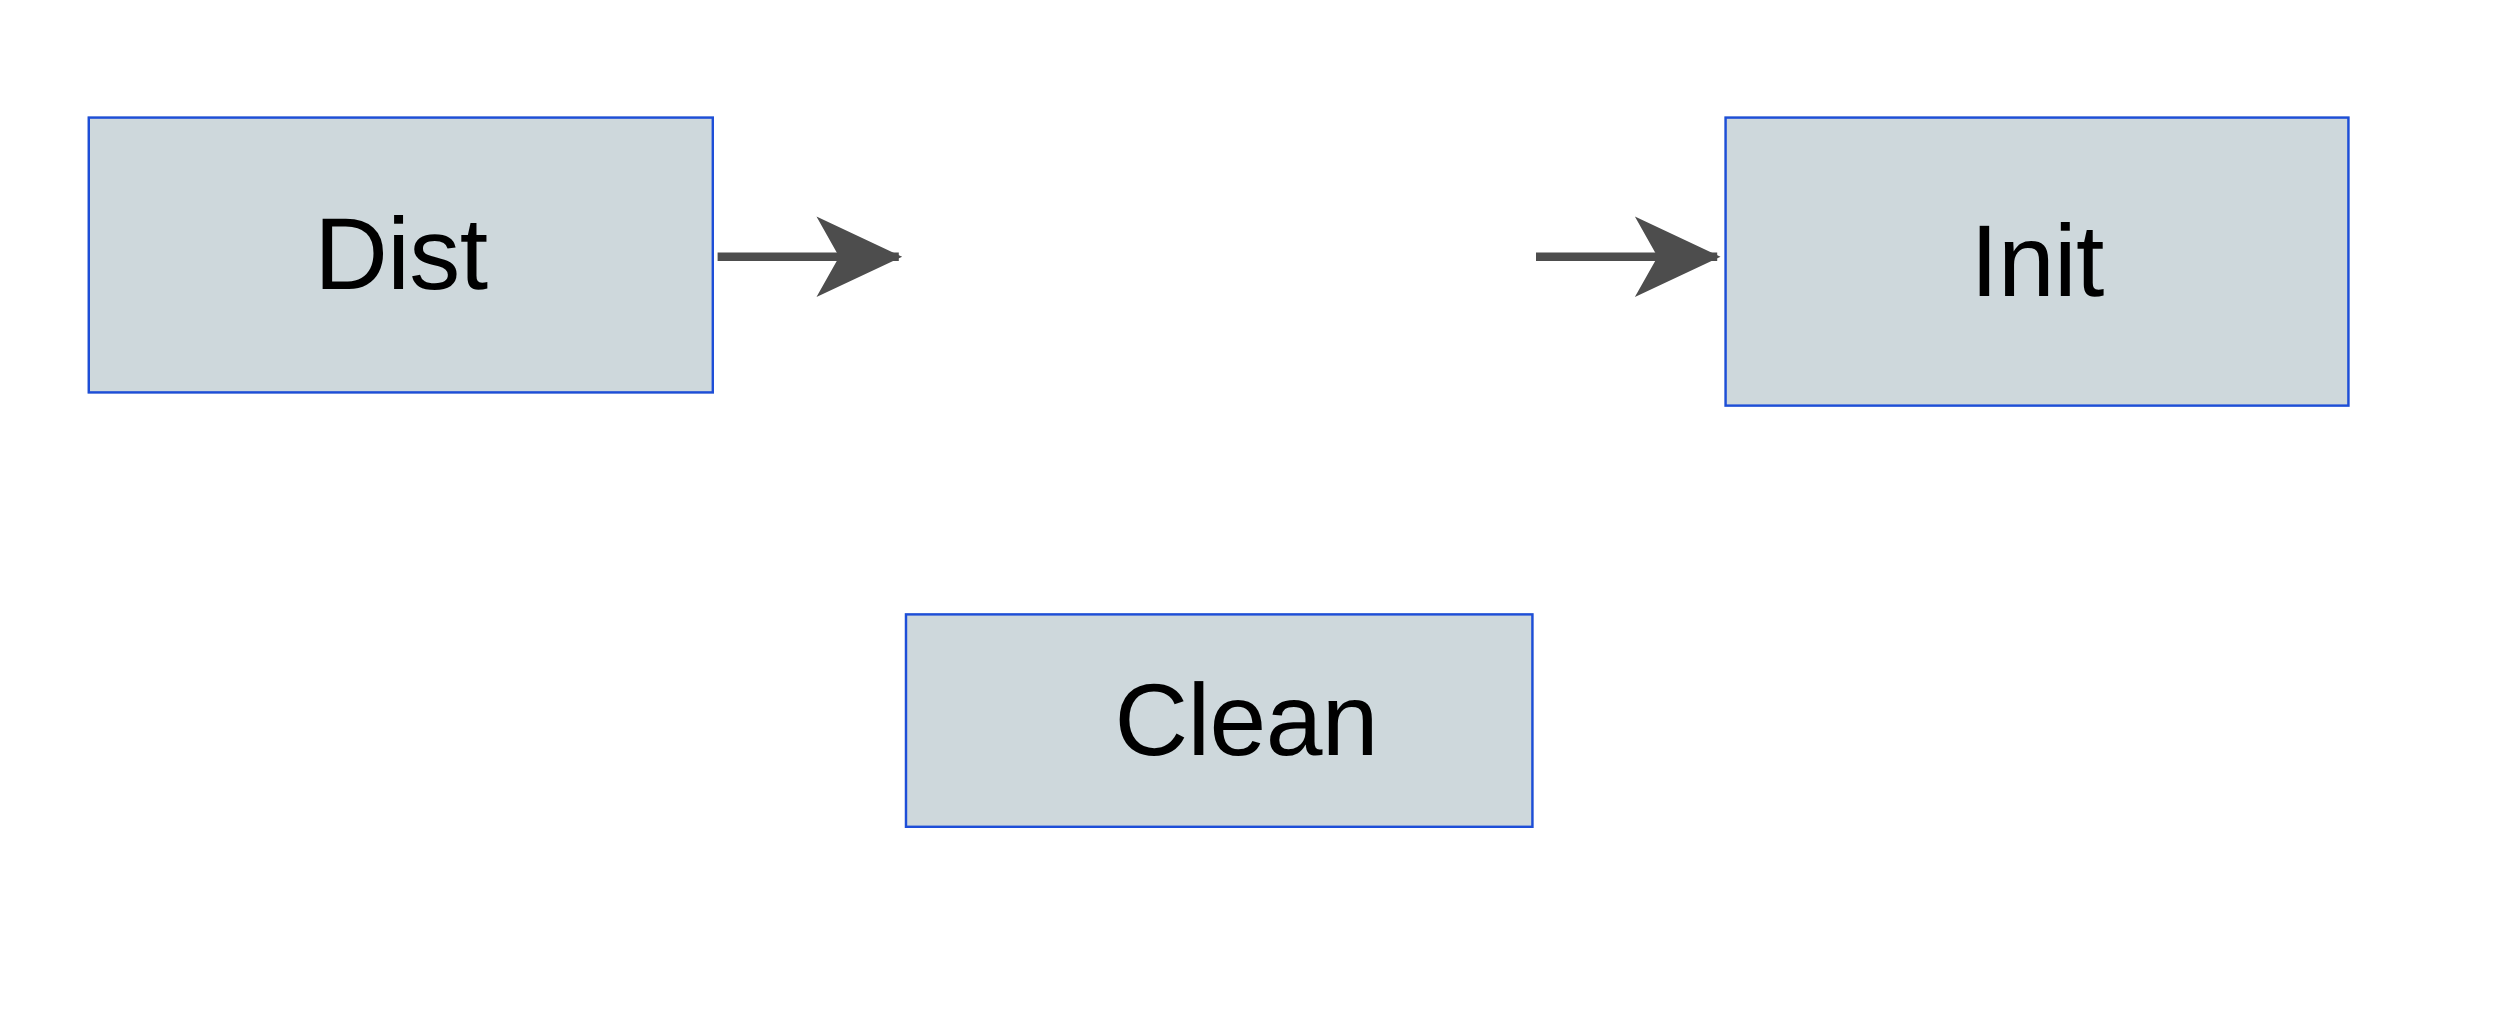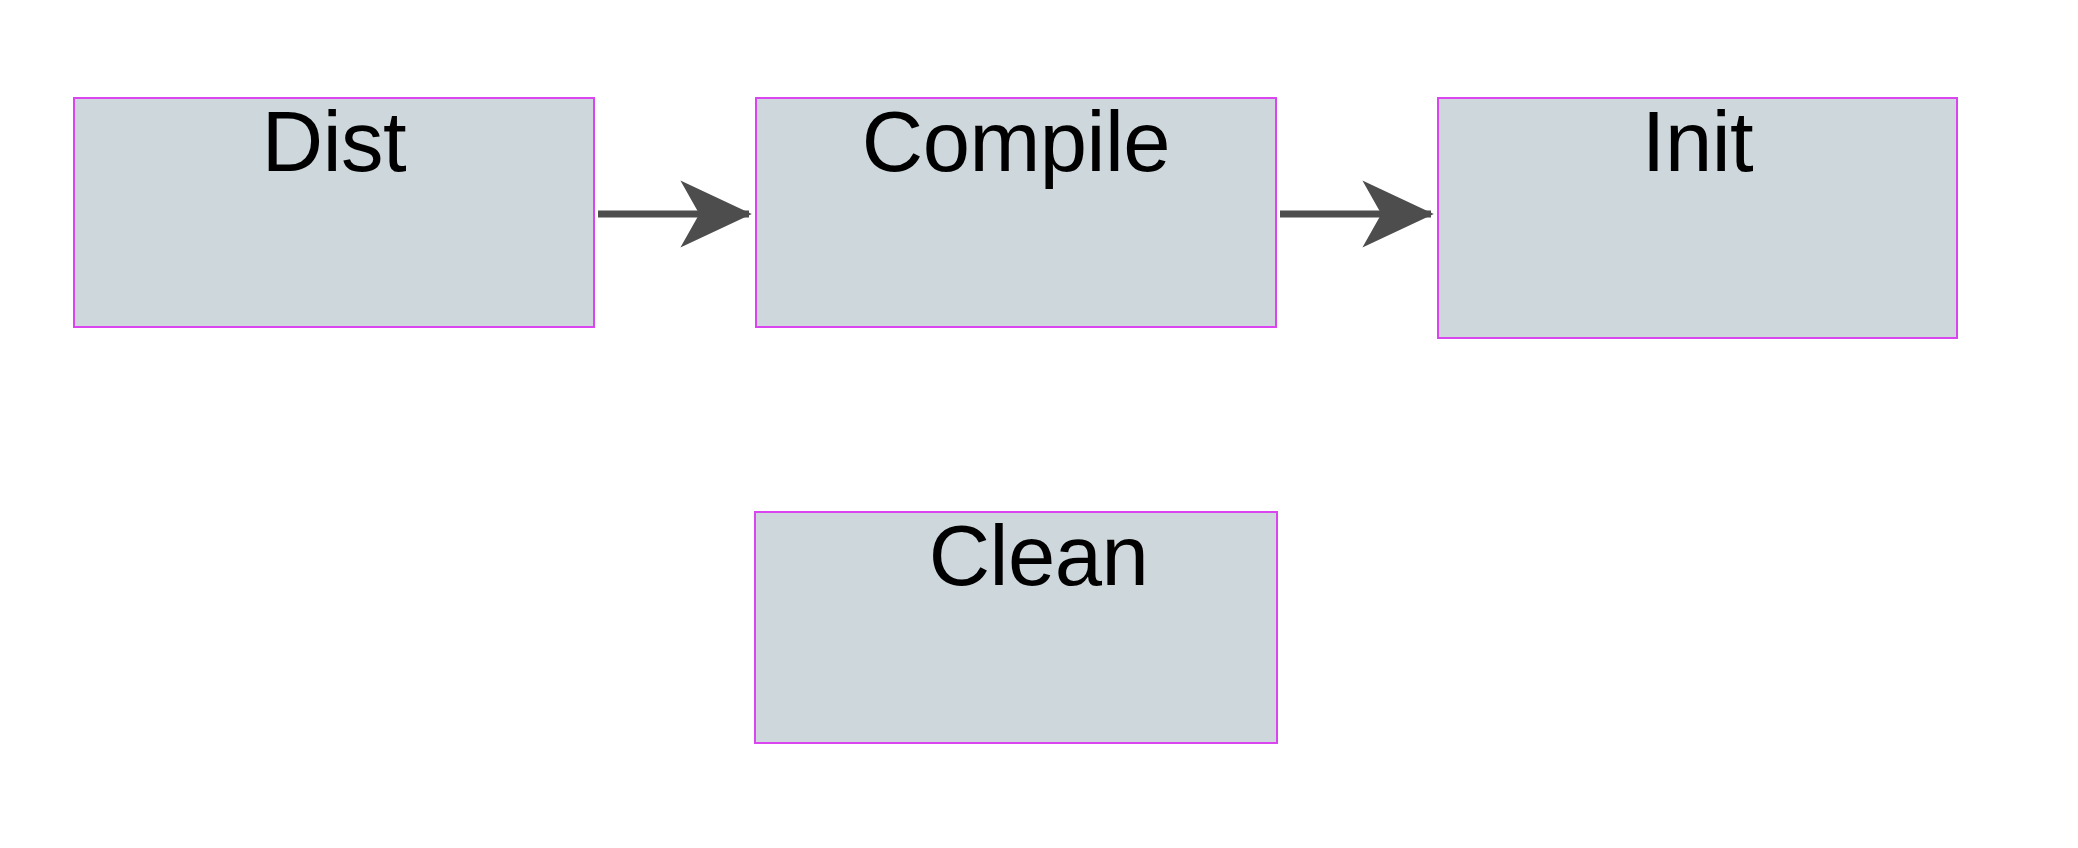--- a/index.html
+++ b/index.html
@@ -15,23 +15,23 @@
     position: relative;
     width: 2078px;
     height: 848px;
     background: #ffffff;
     overflow: hidden;
   }
   .node {
     position: absolute;
     box-sizing: border-box;
     background: #CED8DC;
-    border: 2px solid #d946ef;
+    border: 2px solid #1d4ed8;
     display: flex;
-    align-items: flex-start;
+    align-items: center;
     justify-content: center;
     user-select: none;
   }
   .node-label {
     font-family: "Liberation Sans", sans-serif;
     font-size: 85px;
     line-height: 1;
     font-weight: 400;
     color: #000000;
     letter-spacing: -0.5px;
@@ -46,21 +46,21 @@
     height: 848px;
     pointer-events: none;
   }
   .edge-hit {
     pointer-events: all;
   }
   
   #node-dist    { left: 73px;   top: 97px;  width: 522px; height: 231px; }
   #node-compile { left: 755px;  top: 97px;  width: 522px; height: 231px; }
   #node-init    { left: 1437px; top: 97px;  width: 521px; height: 242px; }
-  #node-clean   { left: 754px;  top: 511px; width: 524px; height: 233px; padding-left: 45px; }
+  #node-clean   { left: 754px;  top: 511px; width: 524px; height: 179px; padding-left: 45px; }
 </style>
 </head>
 <body>
 
 <div id="canvas">
 
   <svg class="edge-layer" viewBox="0 0 2078 848" width="2078" height="848" xmlns="http://www.w3.org/2000/svg">
     <defs>
 
       <marker id="arrow-classic" markerWidth="12" markerHeight="12" refX="10.2" refY="5" orient="auto" markerUnits="strokeWidth">
@@ -74,23 +74,20 @@
 
     <g class="edge-hit">
       <line x1="1280" y1="214" x2="1431" y2="214" stroke="#4D4D4D" stroke-width="7" stroke-linecap="butt" marker-end="url(#arrow-classic)"></line>
     </g>
   </svg>
 
   <div class="node" id="node-dist">
     <span class="node-label">Dist</span>
   </div>
 
-  <div class="node" id="node-compile">
-    <span class="node-label">Compile</span>
-  </div>
 
   <div class="node" id="node-init">
     <span class="node-label">Init</span>
   </div>
 
   <div class="node" id="node-clean">
     <span class="node-label">Clean</span>
   </div>
 
 </div>

